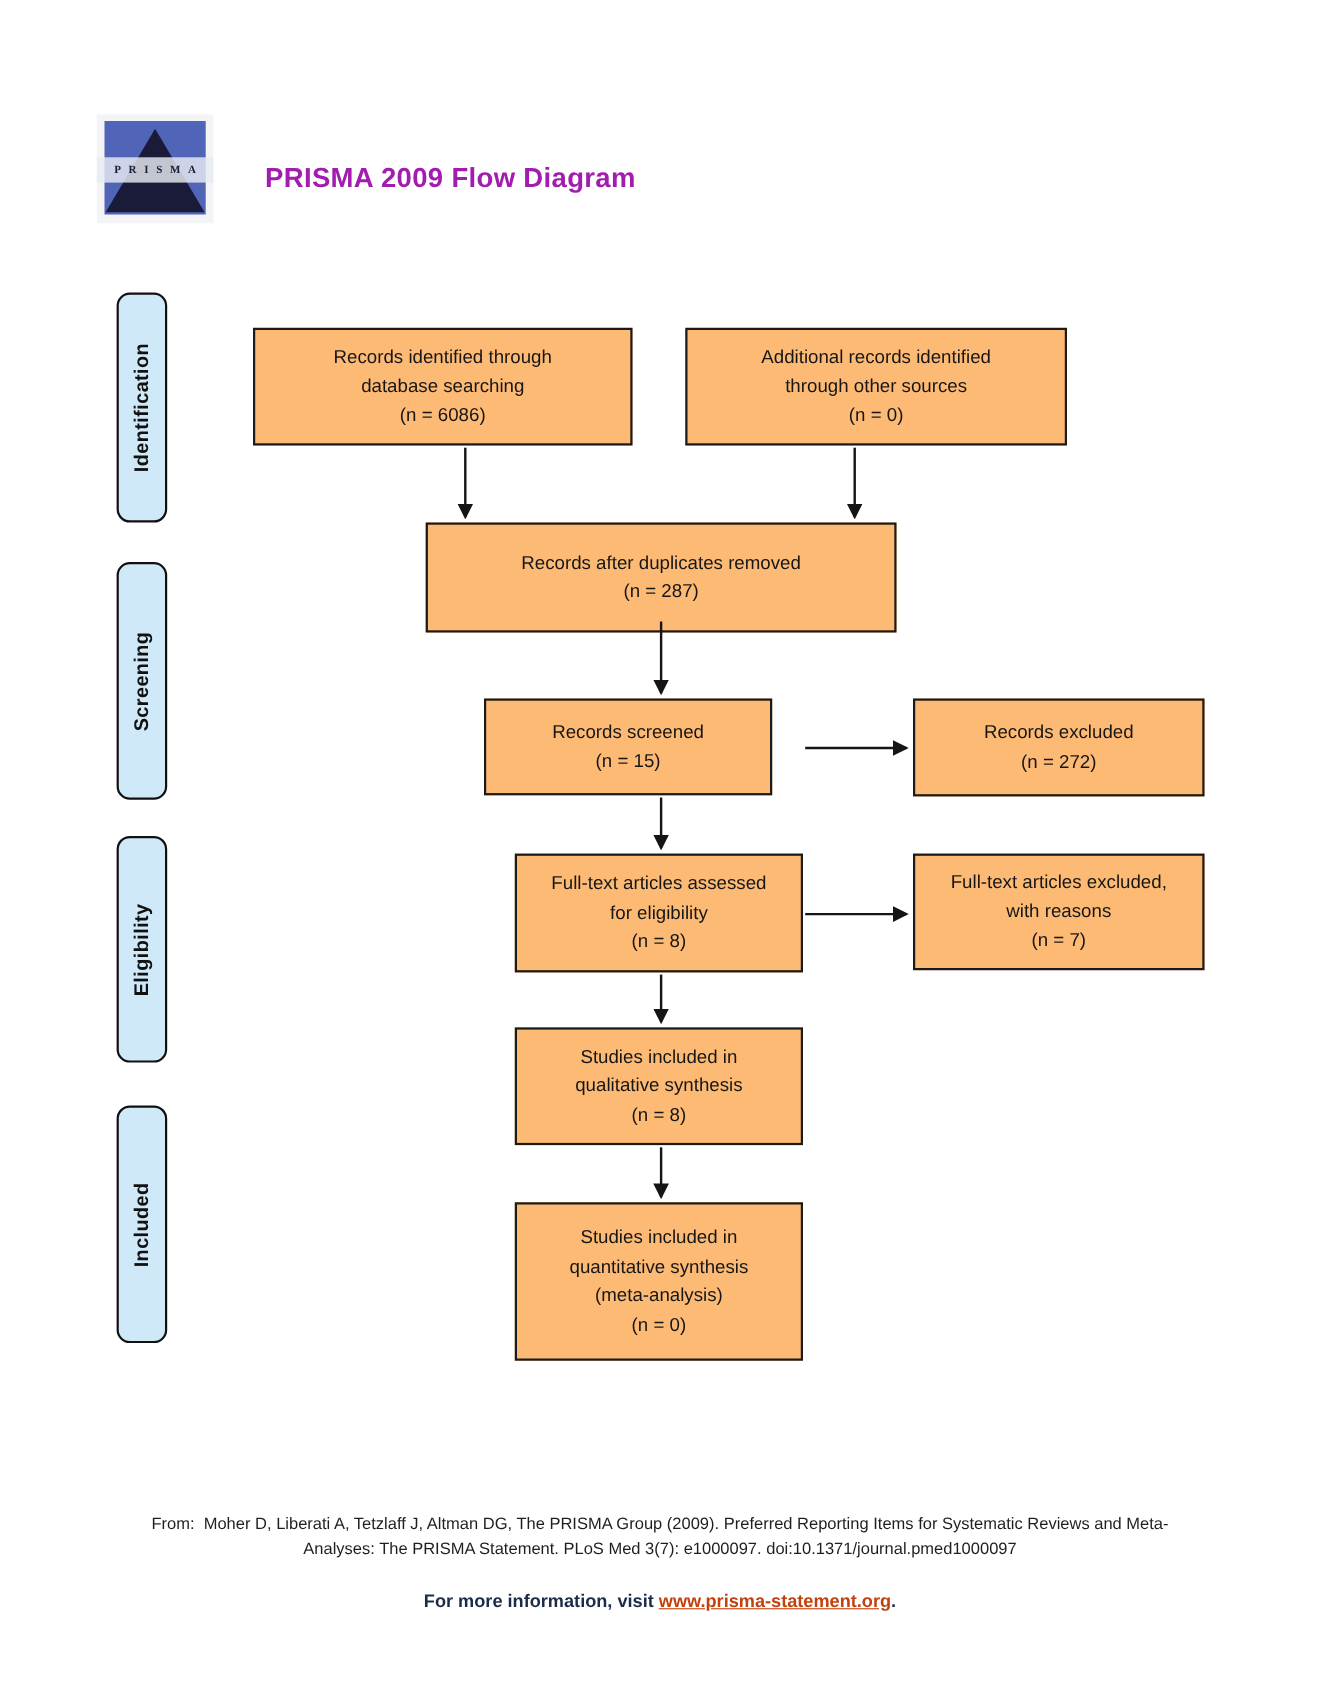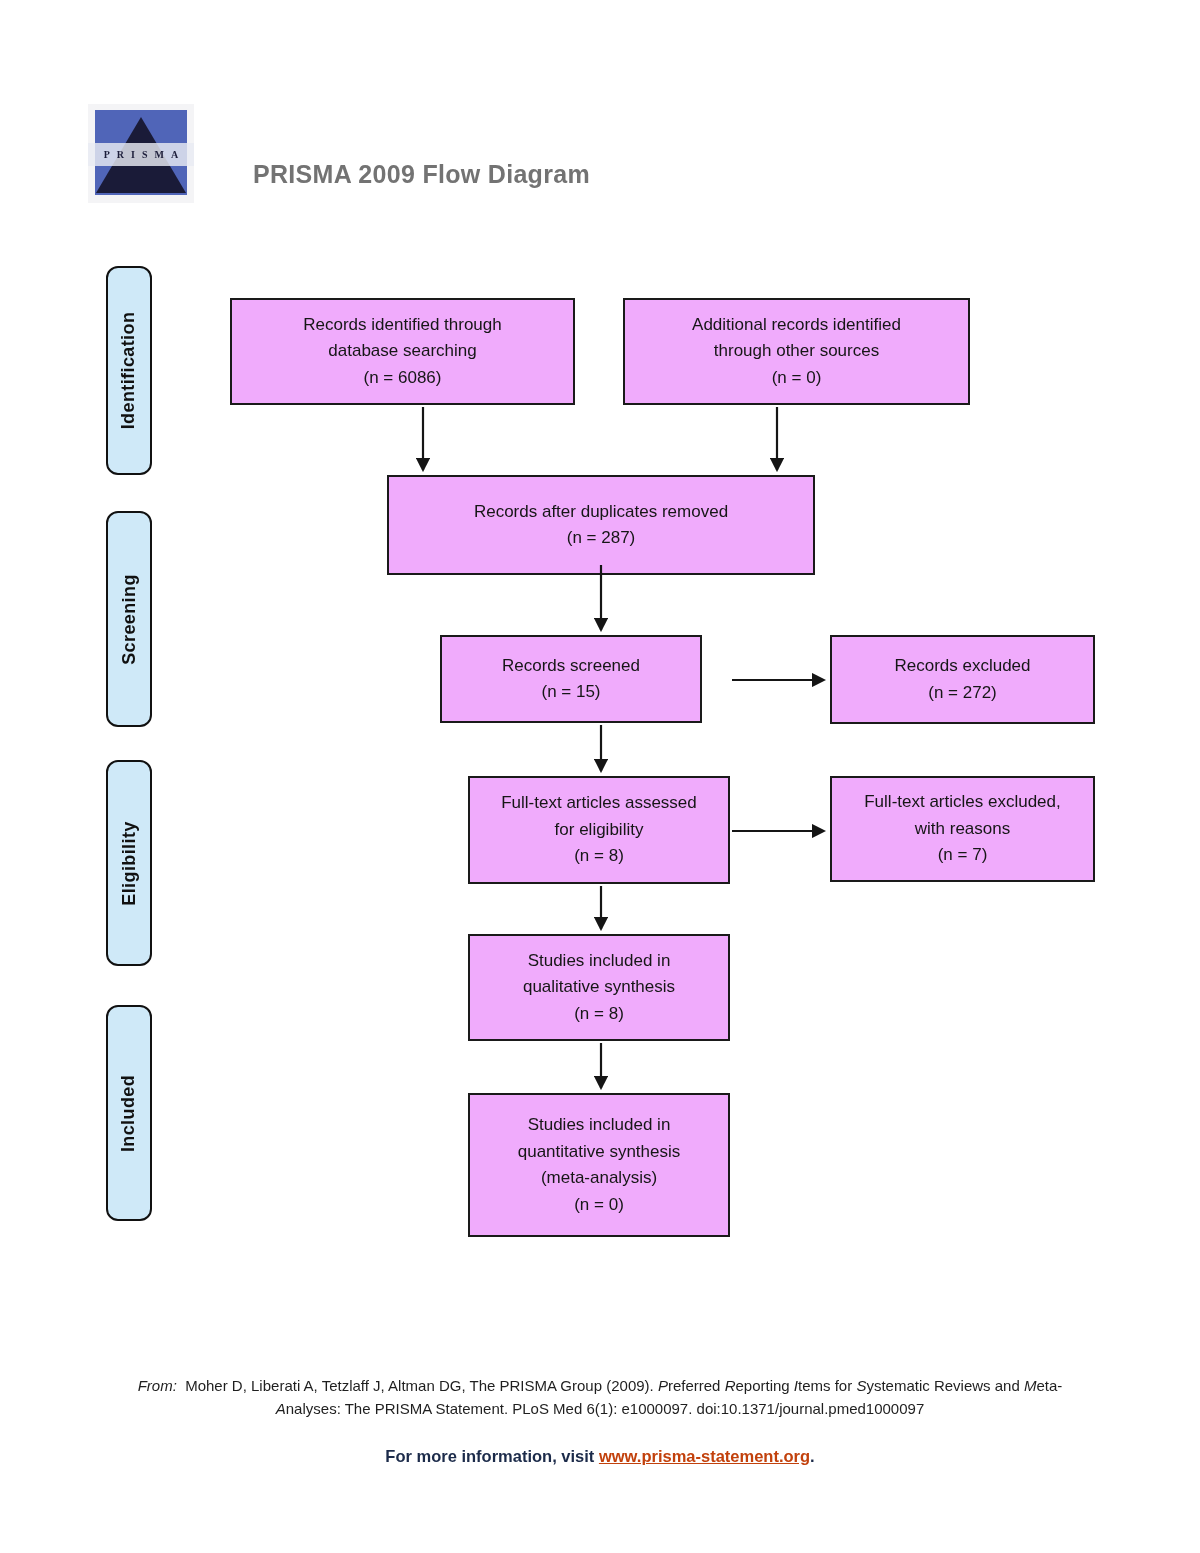--- a/index.html
+++ b/index.html
@@ -19,53 +19,53 @@
   .logo-band {
     position:absolute; left:0; right:0; top:39px; height:23px;
     background:rgba(233,236,243,0.82);
     display:flex; align-items:center; justify-content:center;
     font-family:"Liberation Serif", serif; font-weight:bold; font-size:10px;
     letter-spacing:7px; padding-left:7px; color:#1c1d3a; box-sizing:border-box;
   }
 
   
   .page-title {
-    position:absolute; left:237px; top:141px; margin:16px;
-    font-size:25px; line-height:34px; font-weight:bold; color:#737373; letter-spacing:0.3px;
+    position:absolute; left:237px; top:141px; margin:4px;
+    font-size:25px; line-height:34px; font-weight:bold; color:#a21caf; letter-spacing:0.3px;
   }
 
   
   .side-label {
     position:absolute; left:106px; width:46px; box-sizing:border-box;
     background:#cfe9f8; border:2px solid #111111; border-radius:12px;
     display:flex; align-items:center; justify-content:center;
   }
   .side-label span {
     transform:rotate(-90deg); white-space:nowrap;
     font-weight:bold; font-size:18px; color:#111111; letter-spacing:0.4px;
   }
 
   
   .flow-box {
-    position:absolute; box-sizing:border-box; background:#f0abfc;
+    position:absolute; box-sizing:border-box; background:#fdba74;
     border:2px solid #1a1a1a;
     display:flex; flex-direction:column; justify-content:center; align-items:center;
     text-align:left; font-size:17px; line-height:26.5px; color:#161616;
   }
 
   
   .arrows { position:absolute; left:0; top:0; pointer-events:none; }
   .arrows line { stroke:#151515; stroke-width:2.2; }
 
   
   .citation {
     position:absolute; left:0; width:100%; top:1374px; text-align:center;
     font-size:15px; line-height:23px; color:#1f1f1f;
   }
-  .seg-italic { font-style:italic; }
+  .seg-italic { }
   .info-line {
     position:absolute; left:0; width:100%; top:1444px; text-align:center;
     font-size:16.5px; line-height:24px; font-weight:bold; color:#1c2b4a;
   }
   .seg-info { color:#1c2b4a; }
   .seg-link { color:#c2410c; text-decoration:underline; cursor:pointer; }
 </style>
 </head>
 <body>
 
@@ -157,18 +157,18 @@
     <line x1="601" y1="565" x2="601" y2="630" marker-end="url(#ah)"></line>
     <line x1="601" y1="725" x2="601" y2="771" marker-end="url(#ah)"></line>
     <line x1="601" y1="886" x2="601" y2="929" marker-end="url(#ah)"></line>
     <line x1="601" y1="1043" x2="601" y2="1088" marker-end="url(#ah)"></line>
     <line x1="732" y1="680" x2="824" y2="680" marker-end="url(#ah)"></line>
     <line x1="732" y1="831" x2="824" y2="831" marker-end="url(#ah)"></line>
   </svg>
 
   <div class="citation">
     <div><span class="seg-italic">From:</span><span>&nbsp; Moher D, Liberati A, Tetzlaff J, Altman DG, The PRISMA Group (2009). </span><span class="seg-italic">P</span><span>referred </span><span class="seg-italic">R</span><span>eporting </span><span class="seg-italic">I</span><span>tems for </span><span class="seg-italic">S</span><span>ystematic Reviews and </span><span class="seg-italic">M</span><span>eta-</span></div>
-    <div><span class="seg-italic">A</span><span>nalyses: The PRISMA Statement. PLoS Med 6(1): e1000097. doi:10.1371/journal.pmed1000097</span></div>
+    <div><span class="seg-italic">A</span><span>nalyses: The PRISMA Statement. PLoS Med 3(7): e1000097. doi:10.1371/journal.pmed1000097</span></div>
   </div>
 
   <div class="info-line"><span class="seg-info">For more information, visit </span><span class="seg-link">www.prisma-statement.org</span><span class="seg-info">.</span></div>
 
 </div>
 
 </body></html>

